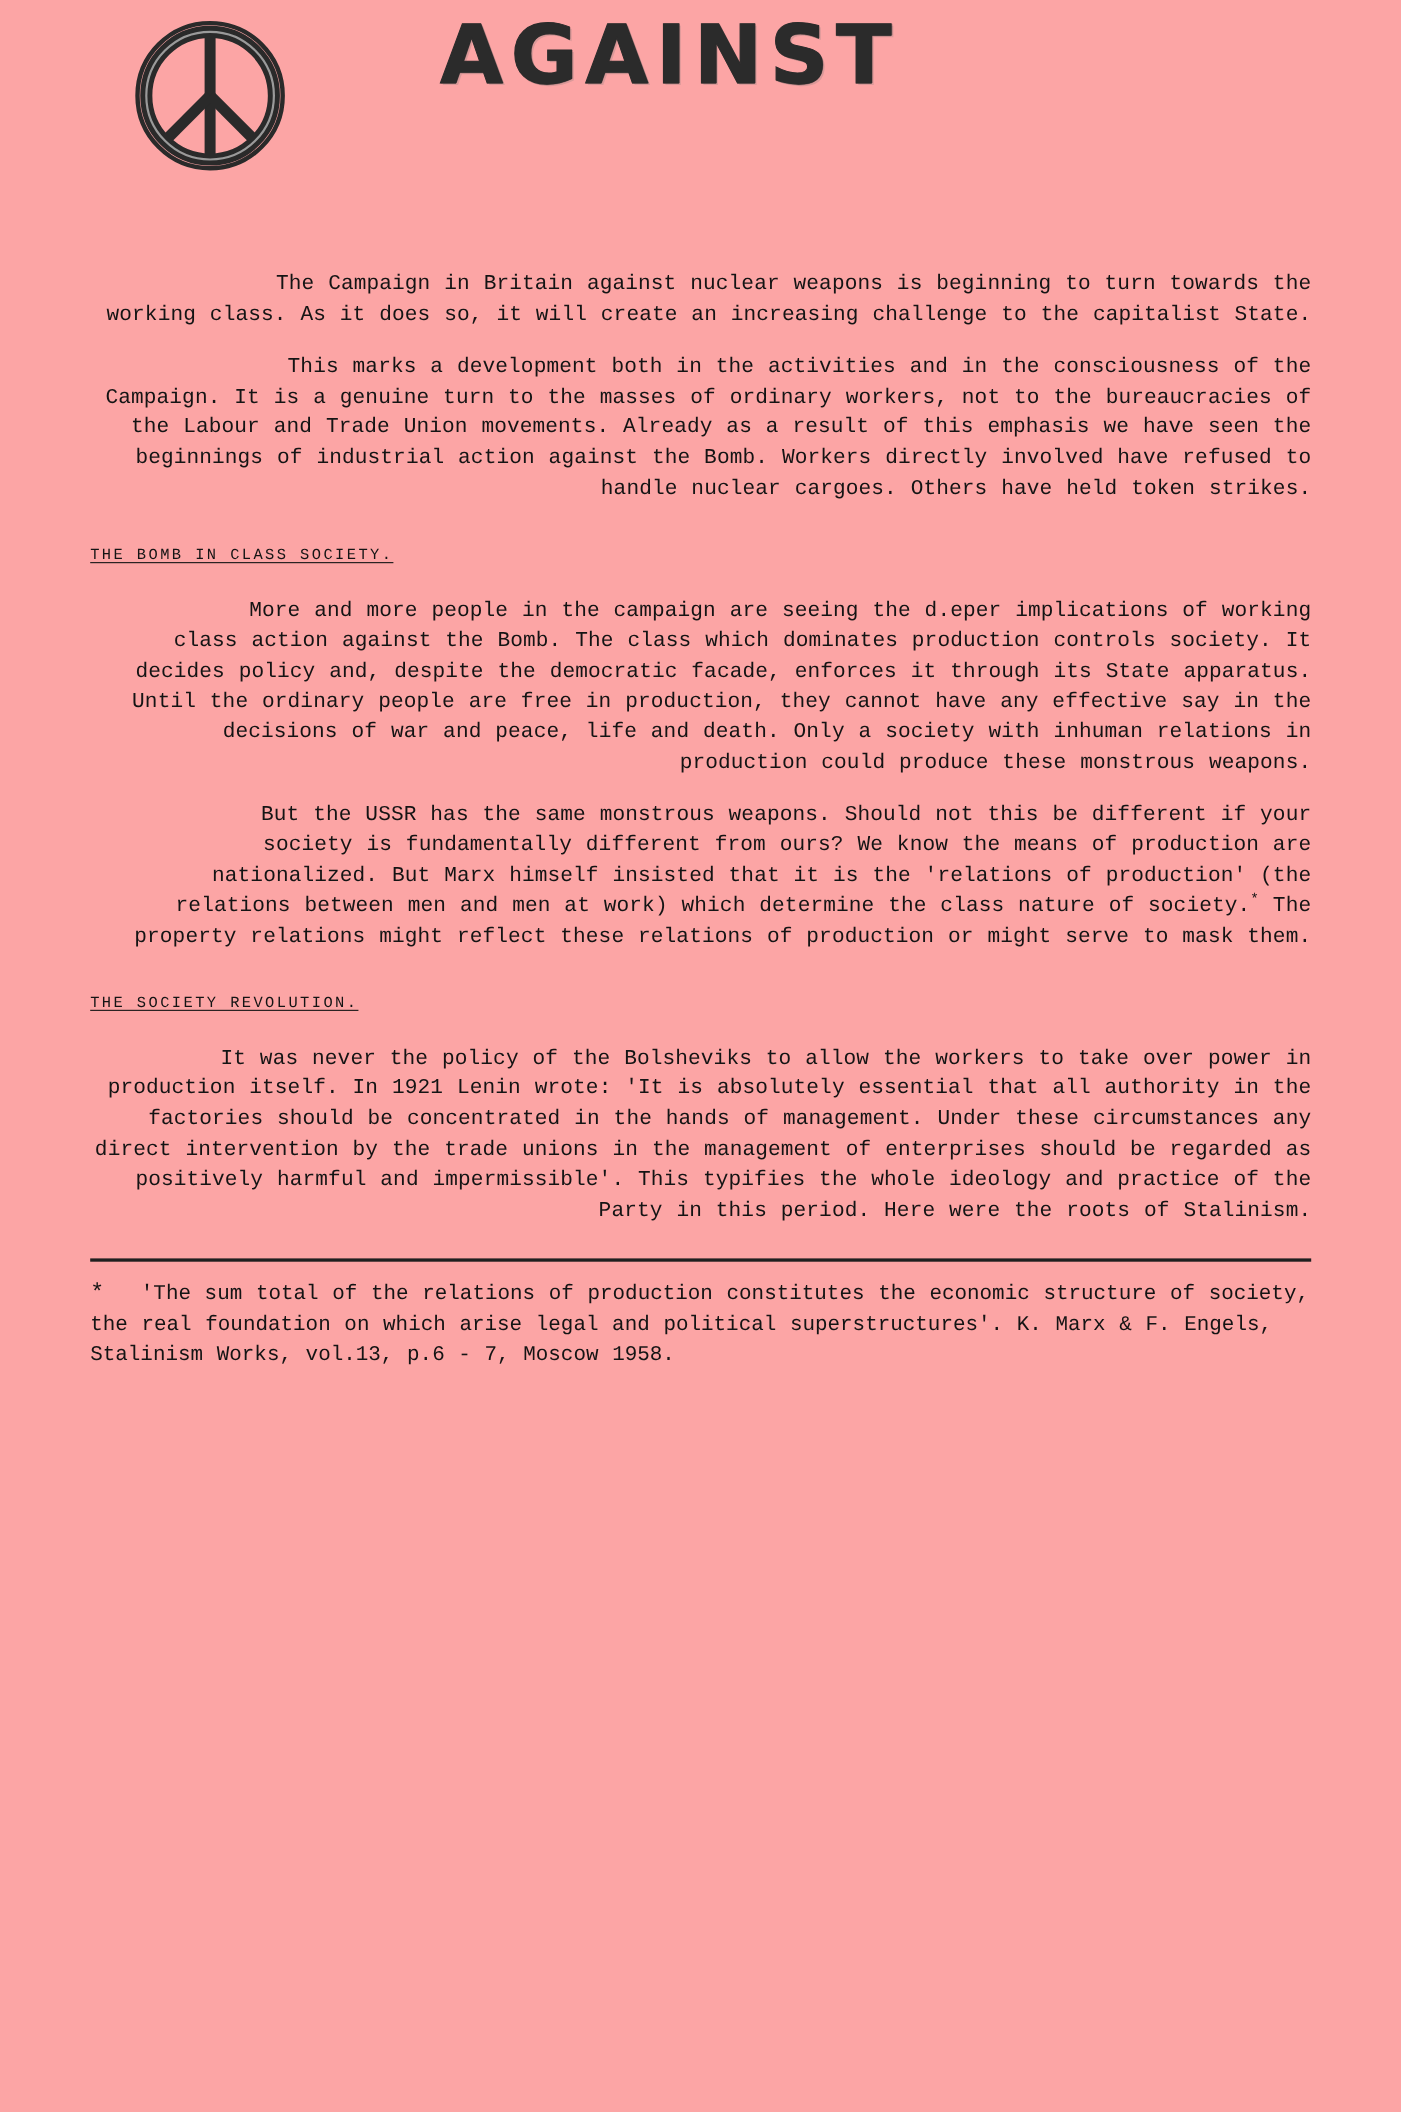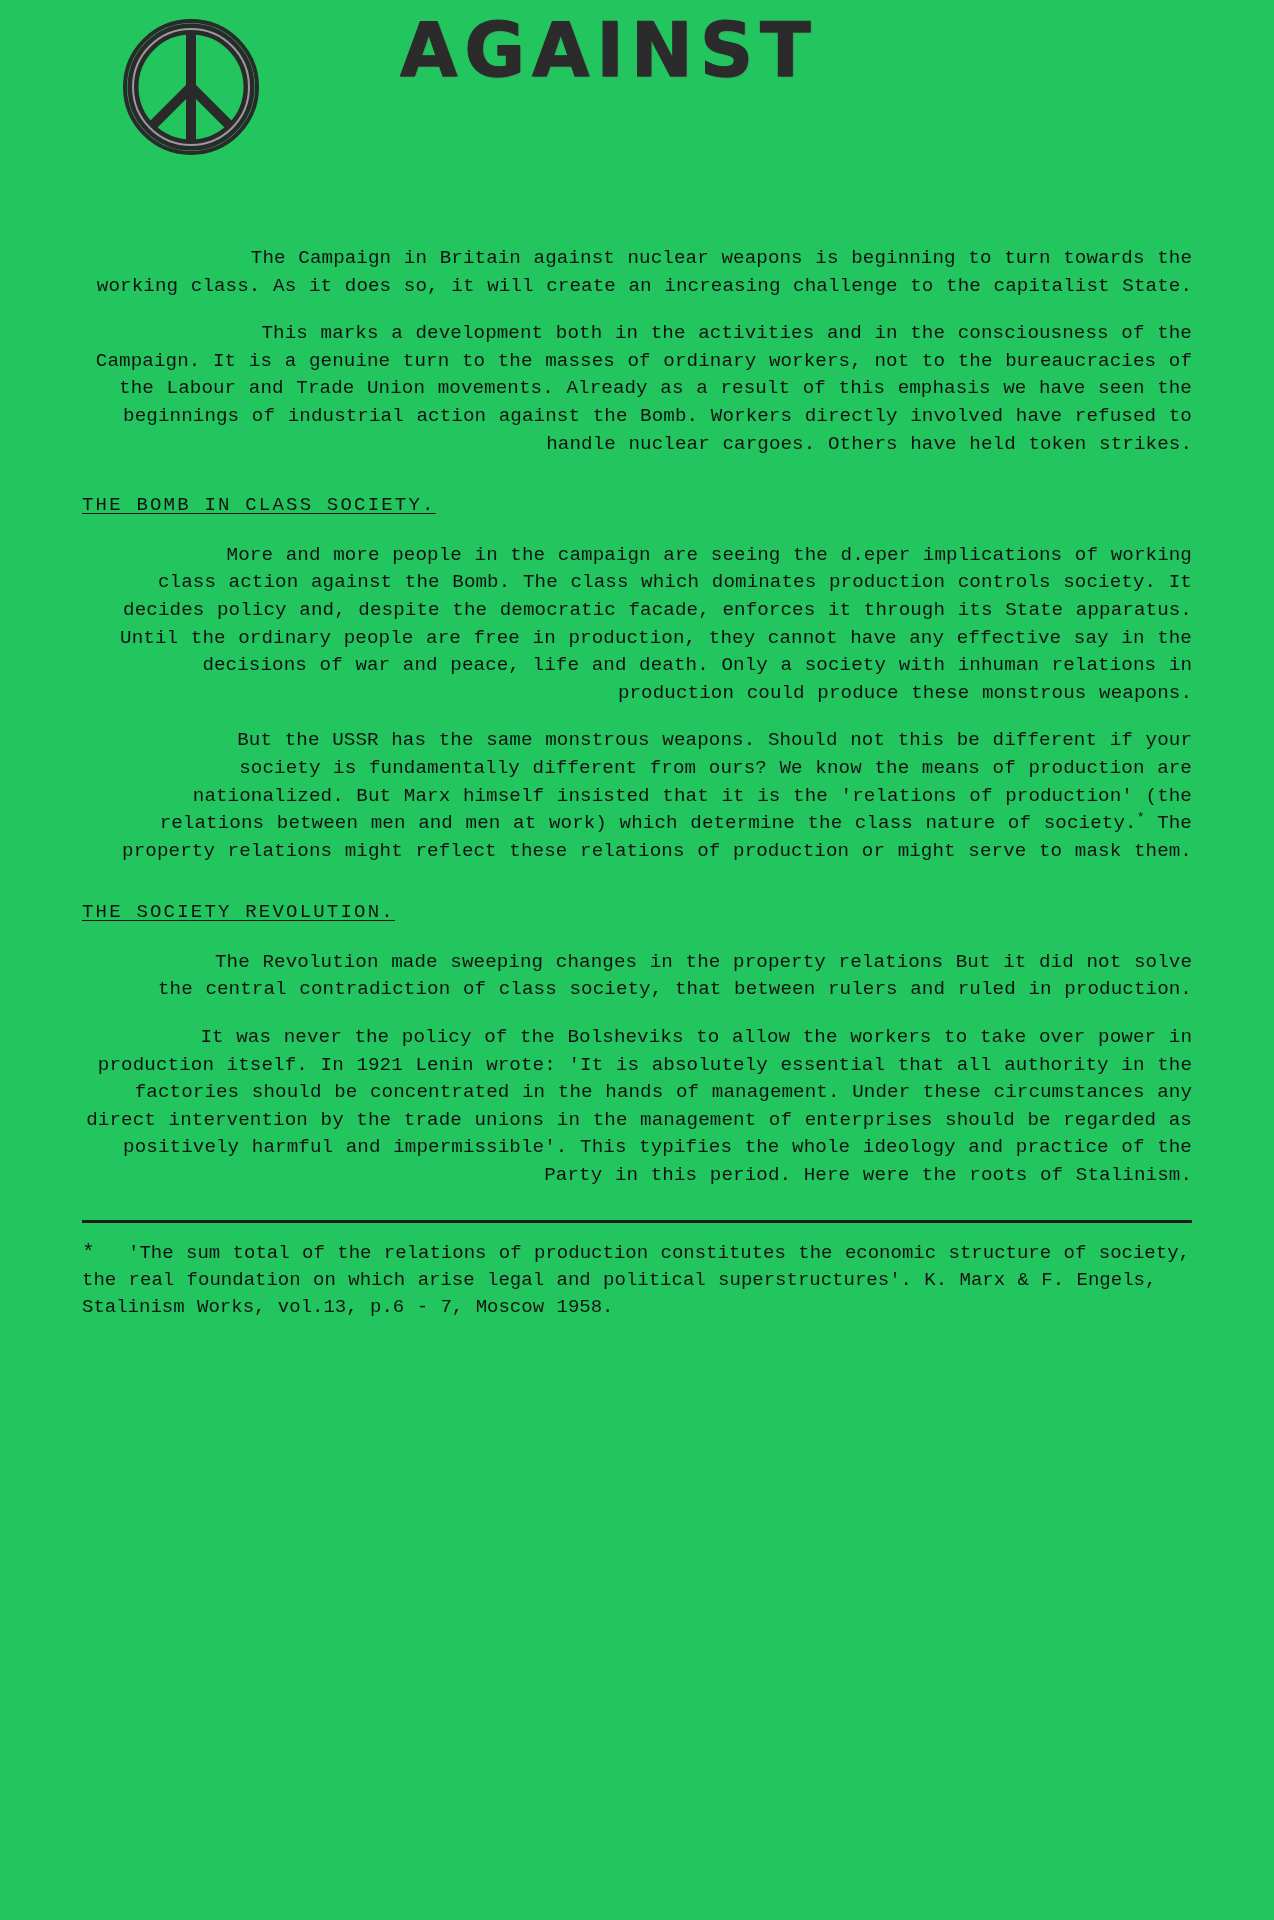--- a/index.html
+++ b/index.html
@@ -15,21 +15,21 @@
     color: #1a1a1a;
     overflow: hidden;
   }
 
   .page {
     position: relative;
     width: 1274px;
     height: 1920px;
     box-sizing: border-box;
     padding: 0;
-    background: #22c55e;
+    background: #fca5a5;
   }
 
   
   .masthead {
     position: relative;
     height: 245px;
   }
 
   .peace-logo {
     position: absolute;
@@ -83,21 +83,21 @@
   p.para .ind {
     display: inline-block;
     width: 130px;
   }
   p.para .ind-sm {
     display: inline-block;
     width: 92px;
   }
 
   h2.section {
-    font-size: 19px;
+    font-size: 14px;
     line-height: 27.6px;
     letter-spacing: 2.2px;
     font-weight: normal;
     margin: 34px 0 22px 0;
     color: #141414;
   }
   h2.section span.u {
     text-decoration: underline;
     text-underline-offset: 3px;
   }
@@ -161,21 +161,20 @@
 
     <h2 class="section"><span class="u">THE  BOMB  IN  CLASS  SOCIETY.</span></h2>
 
     <p class="para"><span class="ind"></span><span>More and more people in the campaign are seeing the d.eper implications of working class action against the Bomb. The class which dominates production controls society. It decides policy and, despite the democratic facade, enforces it through its State apparatus. Until the ordinary people are free in production, they cannot have any effective say in the decisions of war and peace, life and death. Only a society with inhuman relations in production could produce these monstrous weapons.</span></p>
 
     <p class="para"><span class="ind-sm"></span><span>But the USSR has the same monstrous weapons. Should not this be different if your society is </span><span class="u-inline">fundamentally</span><span> different from ours? We know the means of production are nationalized. But Marx himself insisted that it is the 'relations of production' (the relations between men and men at work) which determine the class nature of society.</span><sup class="star">*</sup><span> The property relations might reflect these relations of production or might serve to mask them.</span></p>
 
     <h2 class="section"><span class="u">THE  SOCIETY  REVOLUTION.</span></h2>
 
 
-    <p class="para"><span class="ind"></span><span>The Revolution made sweeping changes in the property relations But it did not solve the central contradiction of class society, that between rulers and ruled in production.</span></p>
 
     <p class="para"><span class="ind-sm"></span><span>It was never the policy of the Bolsheviks to allow the workers to take over power in production itself. In 1921 Lenin wrote:  'It is absolutely essential that all authority in the factories should be concentrated in the hands of management. Under these circumstances any direct intervention by the trade unions in the management of enterprises should be regarded as positively harmful and impermissible'. This typifies the whole ideology and practice of the Party in this period. Here were the roots of Stalinism.</span></p>
 
   </div>
 
   <div class="rule"></div>
 
   <div class="footnote">
     <span class="fn-star">*</span><span>'The sum total of the relations of production constitutes the economic structure of society, the real foundation on which arise legal and political superstructures'. K. Marx &amp; F. Engels, </span><span class="u-inline">Stalinism Works</span><span>, vol.13, p.6 - 7, Moscow 1958.</span>
   </div>

